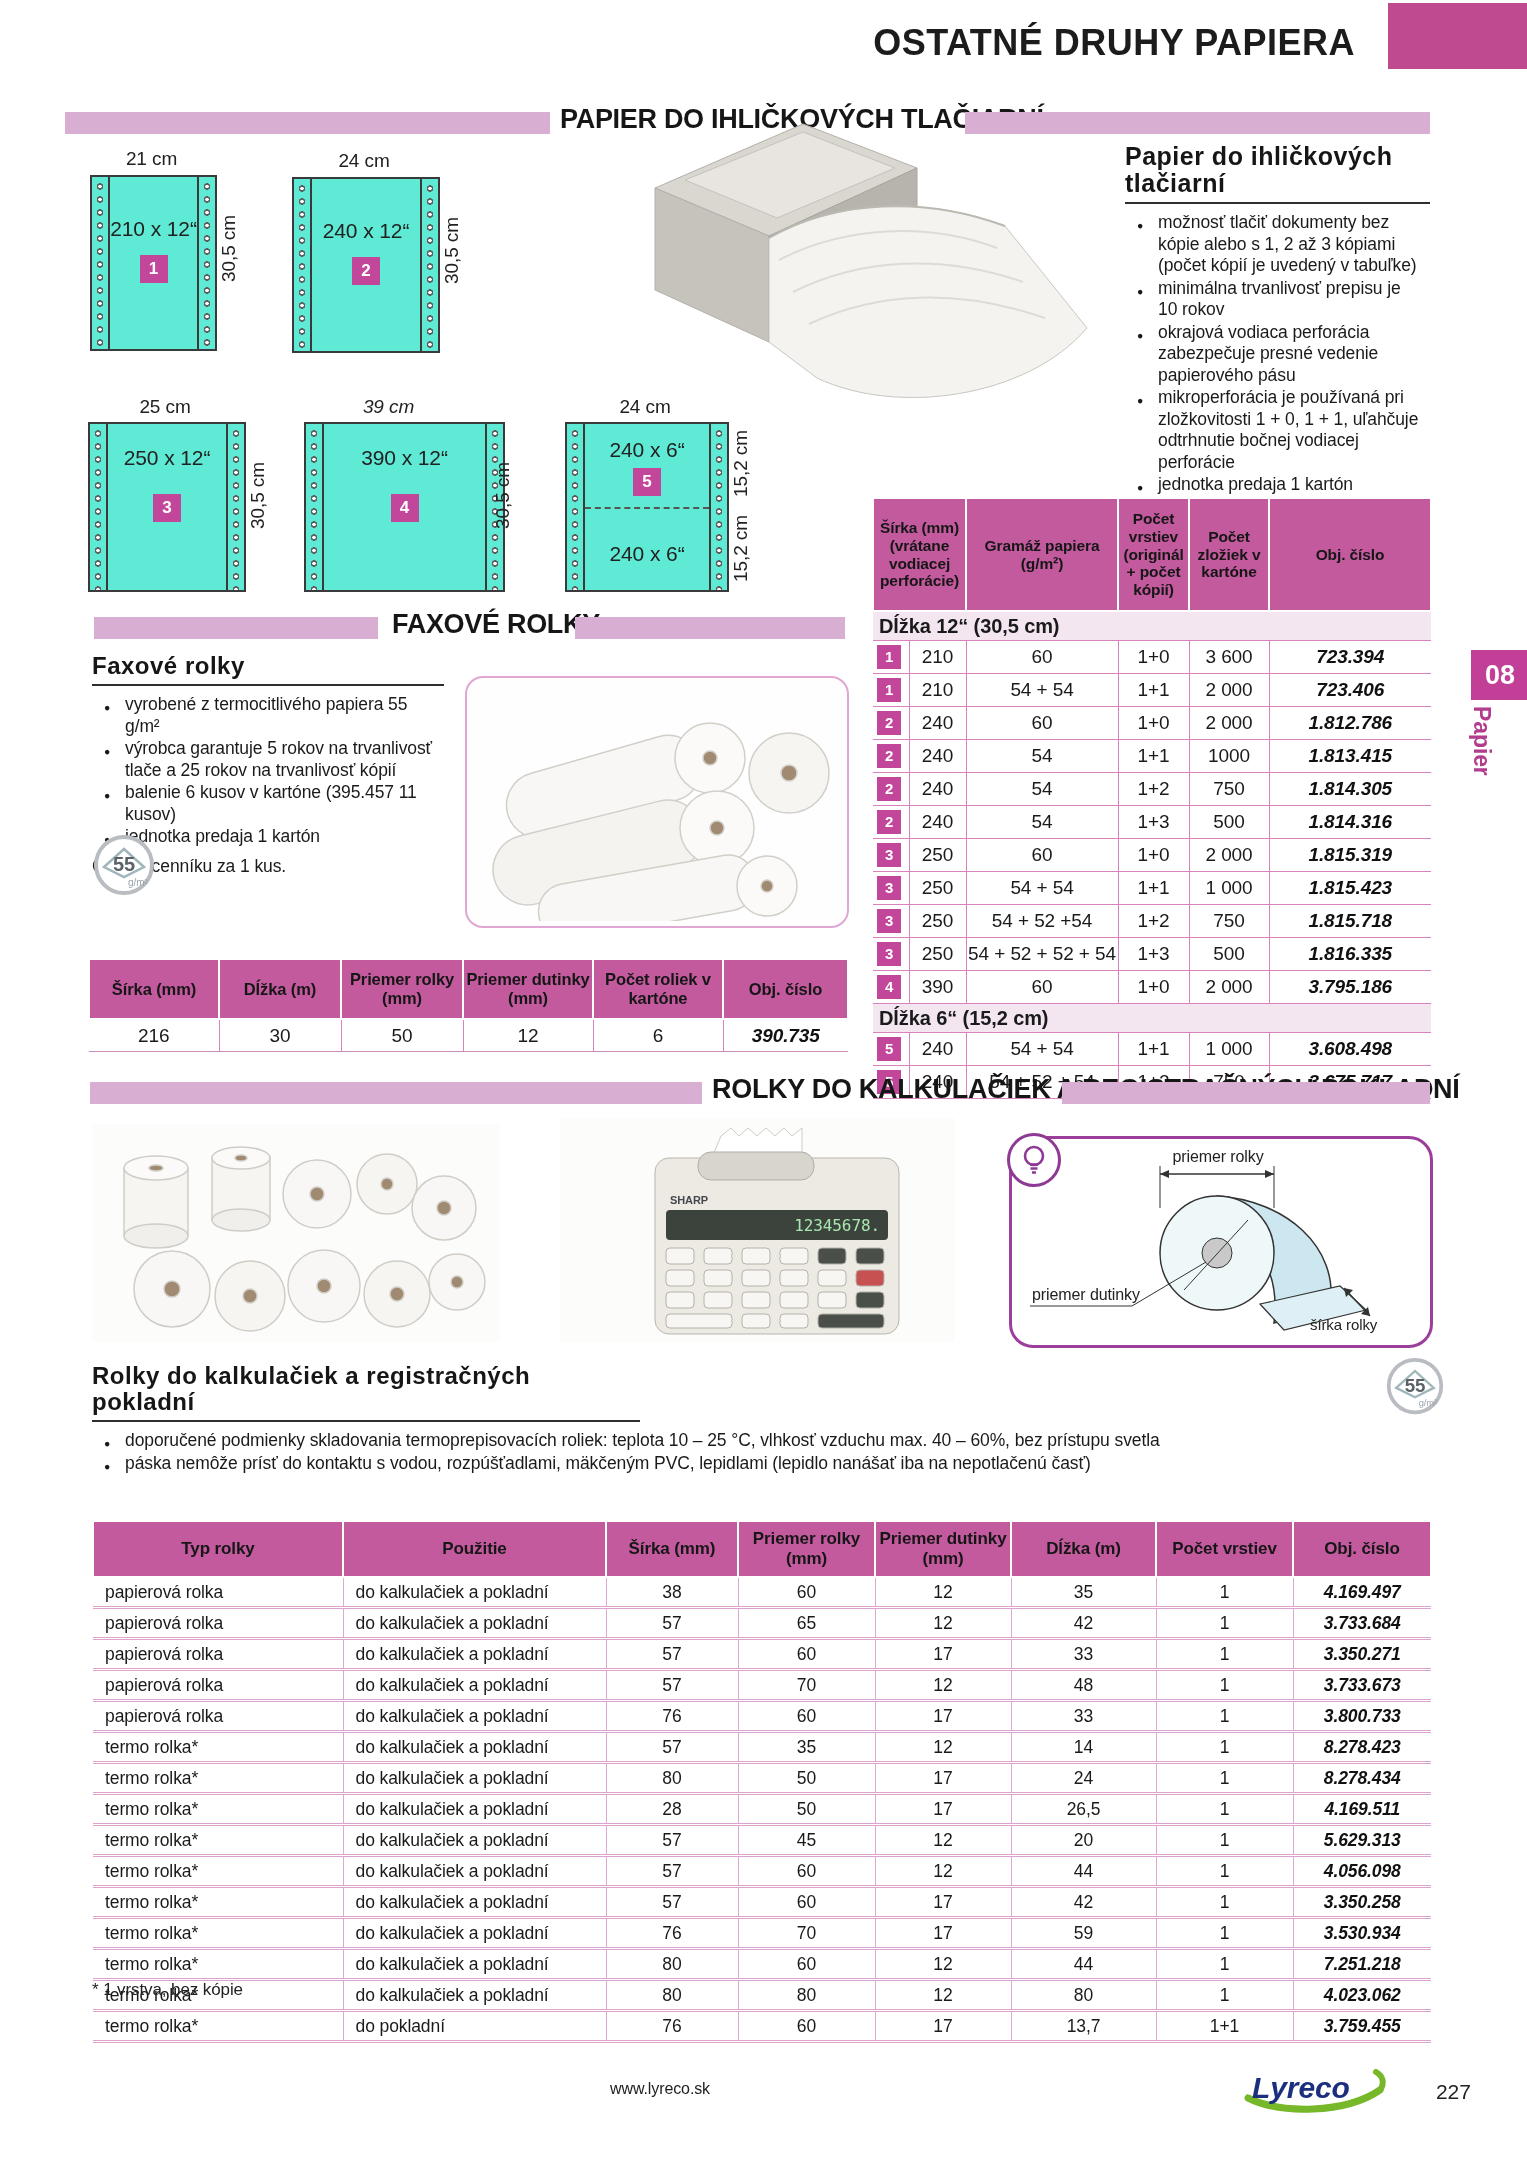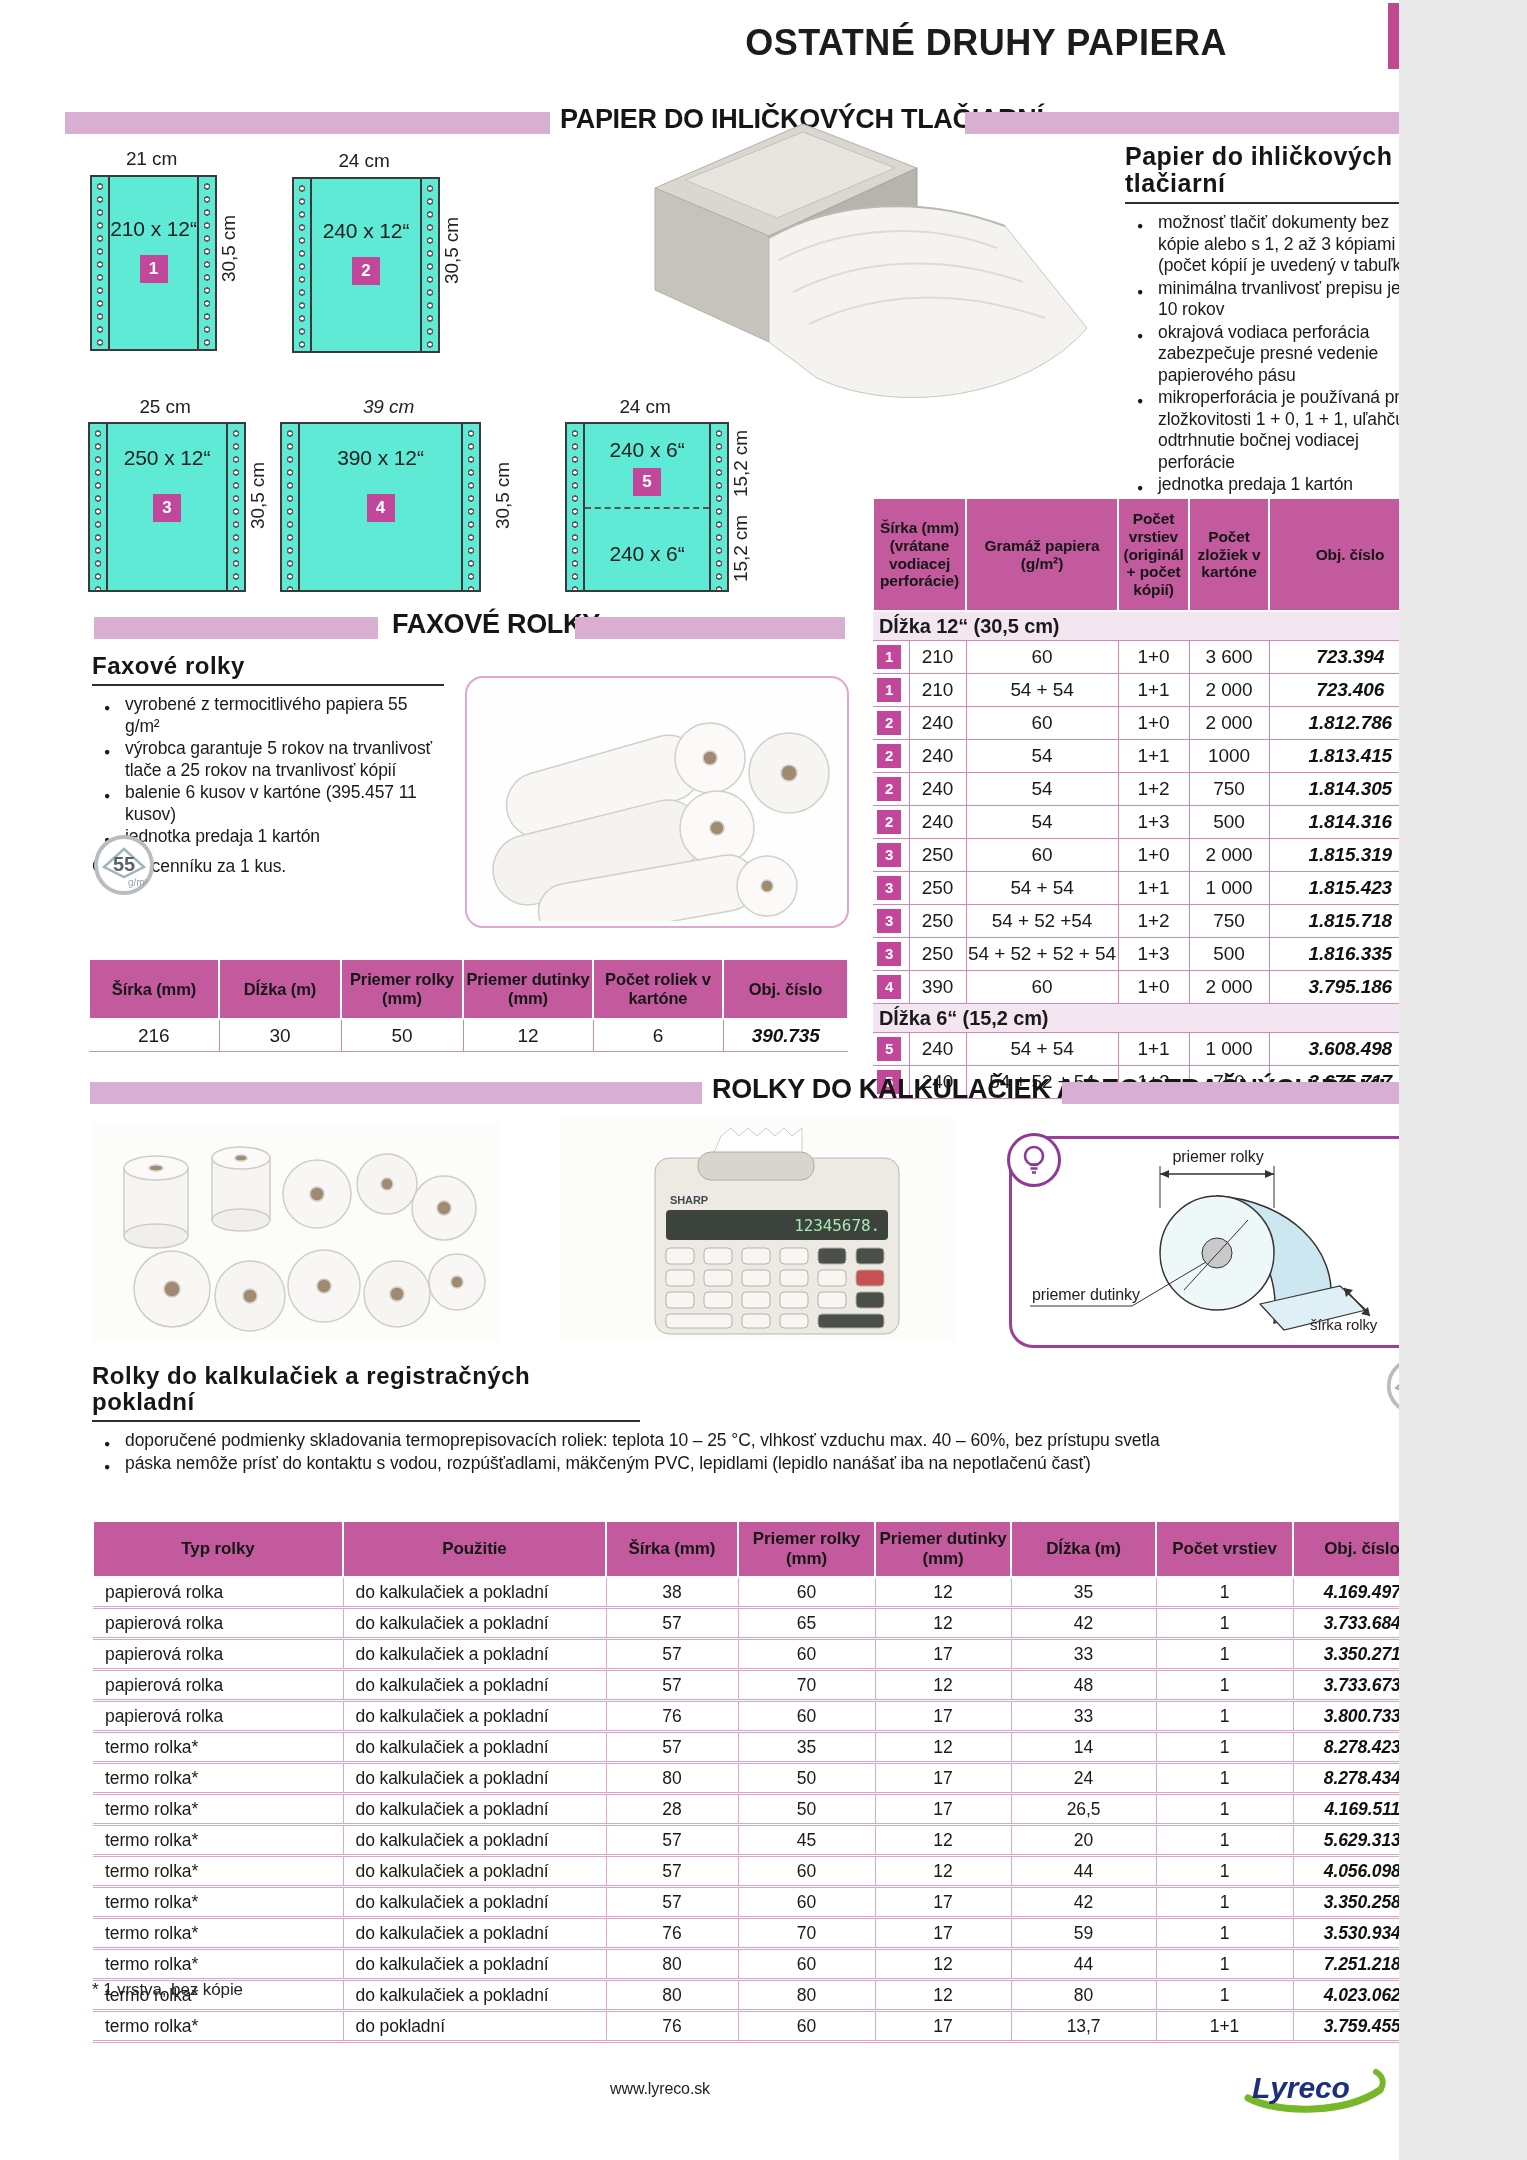--- a/index.html
+++ b/index.html
@@ -1,16 +1,16 @@
 <!DOCTYPE html>
 <html><head>
 <meta charset="utf-8">
 <style>
   html,body{margin:0;padding:0;background:#e9e9e9;}
-  .page{position:relative;width:1399px;height:2160px;background:#ffffff;overflow:hidden;
+  .page{position:relative;width:1527px;height:2160px;background:#ffffff;overflow:hidden;
         font-family:"Liberation Sans",sans-serif;color:#1a1a1a;letter-spacing:-0.1px;}
   .abs{position:absolute;}
 
   
   .main-title{position:absolute;top:22px;right:172px;font-size:36px;font-weight:600;letter-spacing:0.5px;color:#1c1c1c;}
   .corner-square{position:absolute;left:1388px;top:3px;width:139px;height:66px;background:#bf4a90;}
 
   
   .bar{position:absolute;height:22px;background:#d9aed3;}
   .banner-text{position:absolute;font-size:27px;font-weight:bold;color:#161616;white-space:nowrap;letter-spacing:-0.3px;}
@@ -124,21 +124,21 @@
     <div class="perf l"></div>
     <div class="sheet-body">
       <div class="size-label" style="top:22px;">250 x 12“</div>
       <div class="num-badge" style="top:70px;">3</div>
     </div>
     <div class="perf r"></div>
   </div>
   <div class="vlabel" style="left:247px;top:462px;">30,5 cm</div>
 
   <div class="top-label" style="left:290px;top:396px;width:197px;font-style:italic;">39 cm</div>
-  <div class="sheet" style="left:280px;top:422px;width:197px;height:166px;gap:32px;">
+  <div class="sheet" style="left:304px;top:422px;width:197px;height:166px;gap:32px;">
     <div class="perf l"></div>
     <div class="sheet-body">
       <div class="size-label" style="top:22px;">390 x 12“</div>
       <div class="num-badge" style="top:70px;">4</div>
     </div>
     <div class="perf r"></div>
   </div>
   <div class="vlabel" style="left:492px;top:462px;">30,5 cm</div>
 
   <div class="top-label" style="left:565px;top:396px;width:160px;">24 cm</div>

